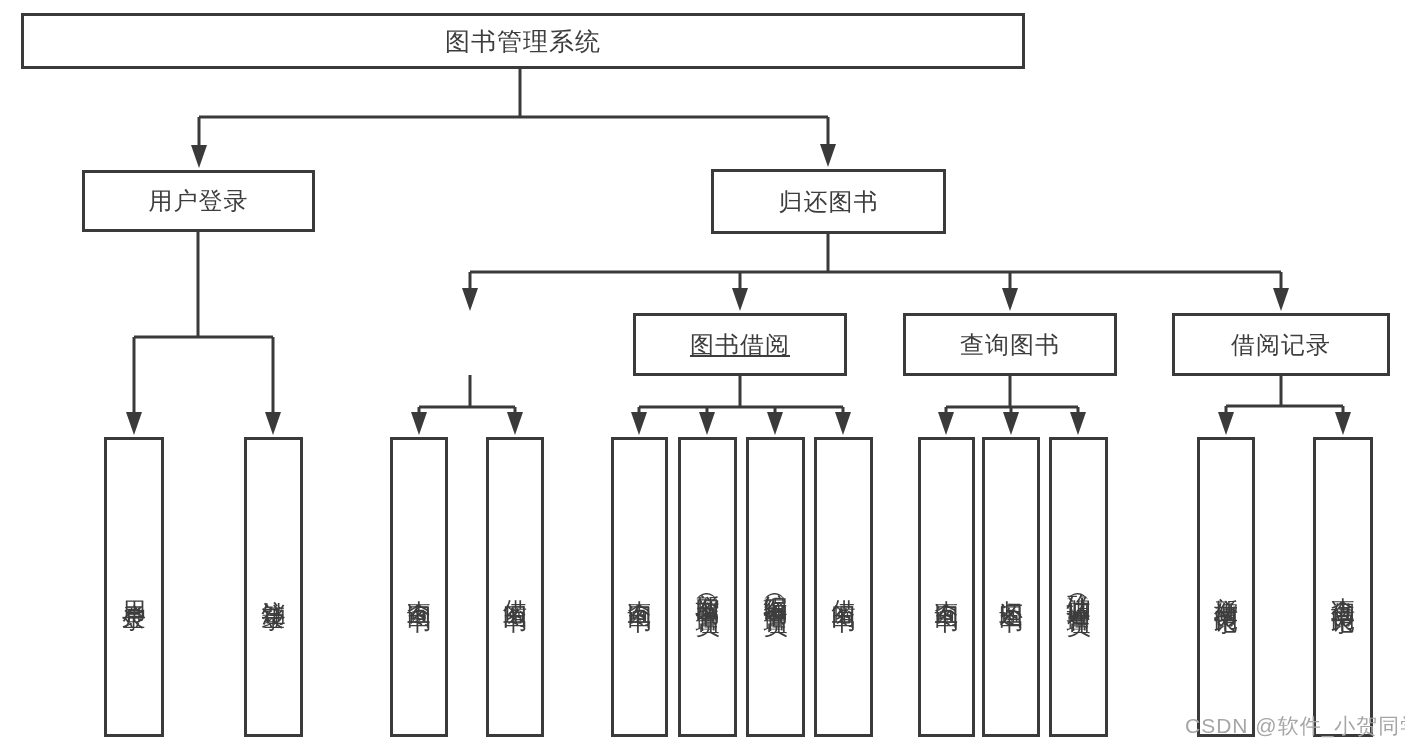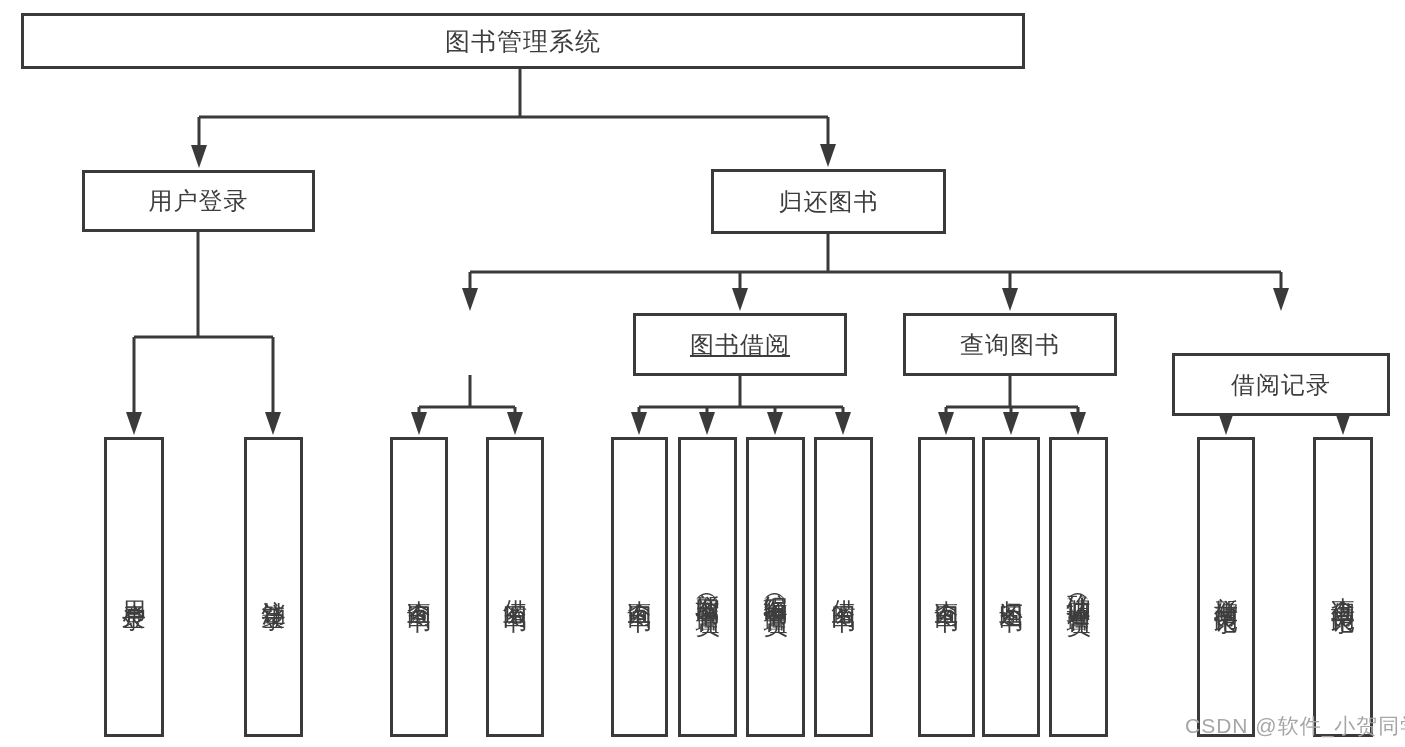--- a/index.html
+++ b/index.html
@@ -103,21 +103,21 @@
     </g>
   </svg>
 
   <div class="node root" style="left:21px;top:13px;width:1004px;height:56px;">图书管理系统</div>
 
   <div class="node branch" style="left:82px;top:170px;width:233px;height:62px;">用户登录</div>
   <div class="node branch" style="left:711px;top:169px;width:235px;height:65px;">归还图书</div>
 
   <div class="node branch" style="left:633px;top:313px;width:214px;height:63px;text-decoration:underline;">图书借阅</div>
   <div class="node branch" style="left:903px;top:313px;width:214px;height:63px;">查询图书</div>
-  <div class="node branch" style="left:1172px;top:313px;width:218px;height:63px;margin-top:40px;">借阅记录</div>
+  <div class="node branch" style="left:1172px;top:313px;width:218px;height:63px;">借阅记录</div>
 
   <div class="node leaf" style="left:104px;top:437px;width:60px;height:300px;">用户登录</div>
   <div class="node leaf" style="left:244px;top:437px;width:59px;height:300px;">注销登录</div>
 
   <div class="node leaf" style="left:390px;top:437px;width:58px;height:300px;">查询图书</div>
   <div class="node leaf" style="left:486px;top:437px;width:58px;height:300px;">借阅图书</div>
 
   <div class="node leaf" style="left:611px;top:437px;width:57px;height:300px;">查询图书</div>
   <div class="node leaf" style="left:678px;top:437px;width:59px;height:300px;">新增图书（管理员）</div>
   <div class="node leaf" style="left:746px;top:437px;width:59px;height:300px;">编辑图书（管理员）</div>

